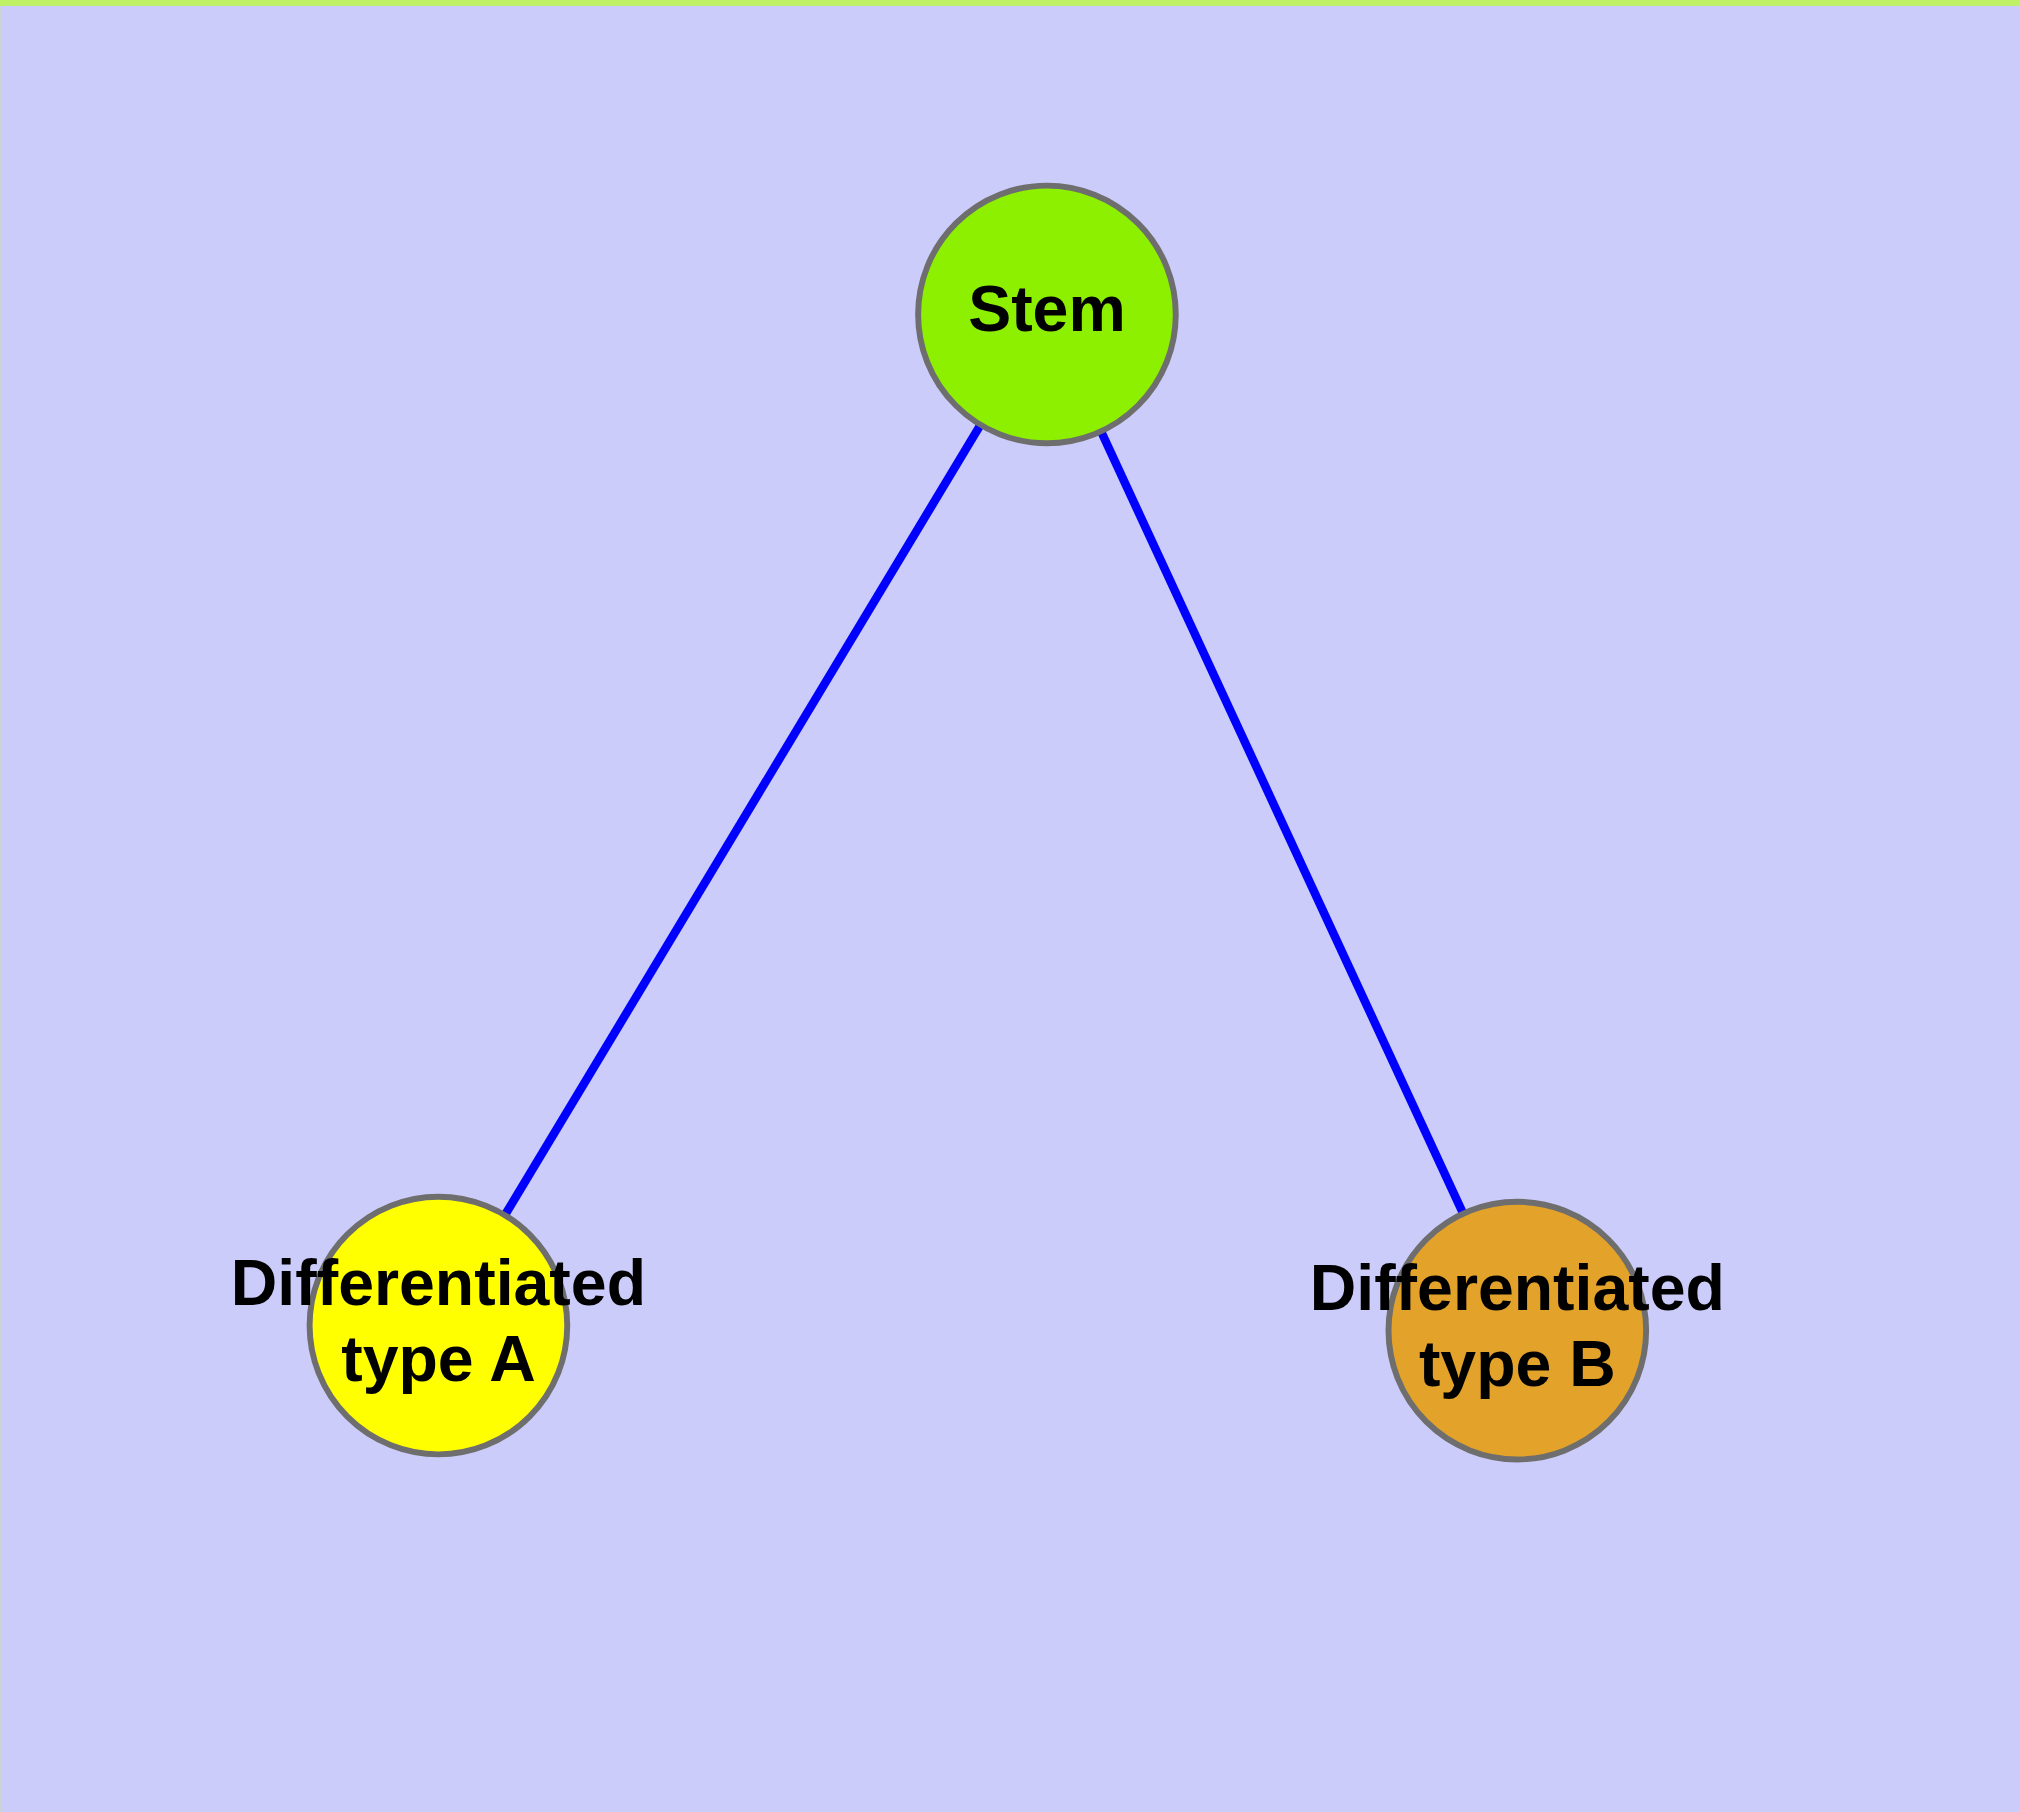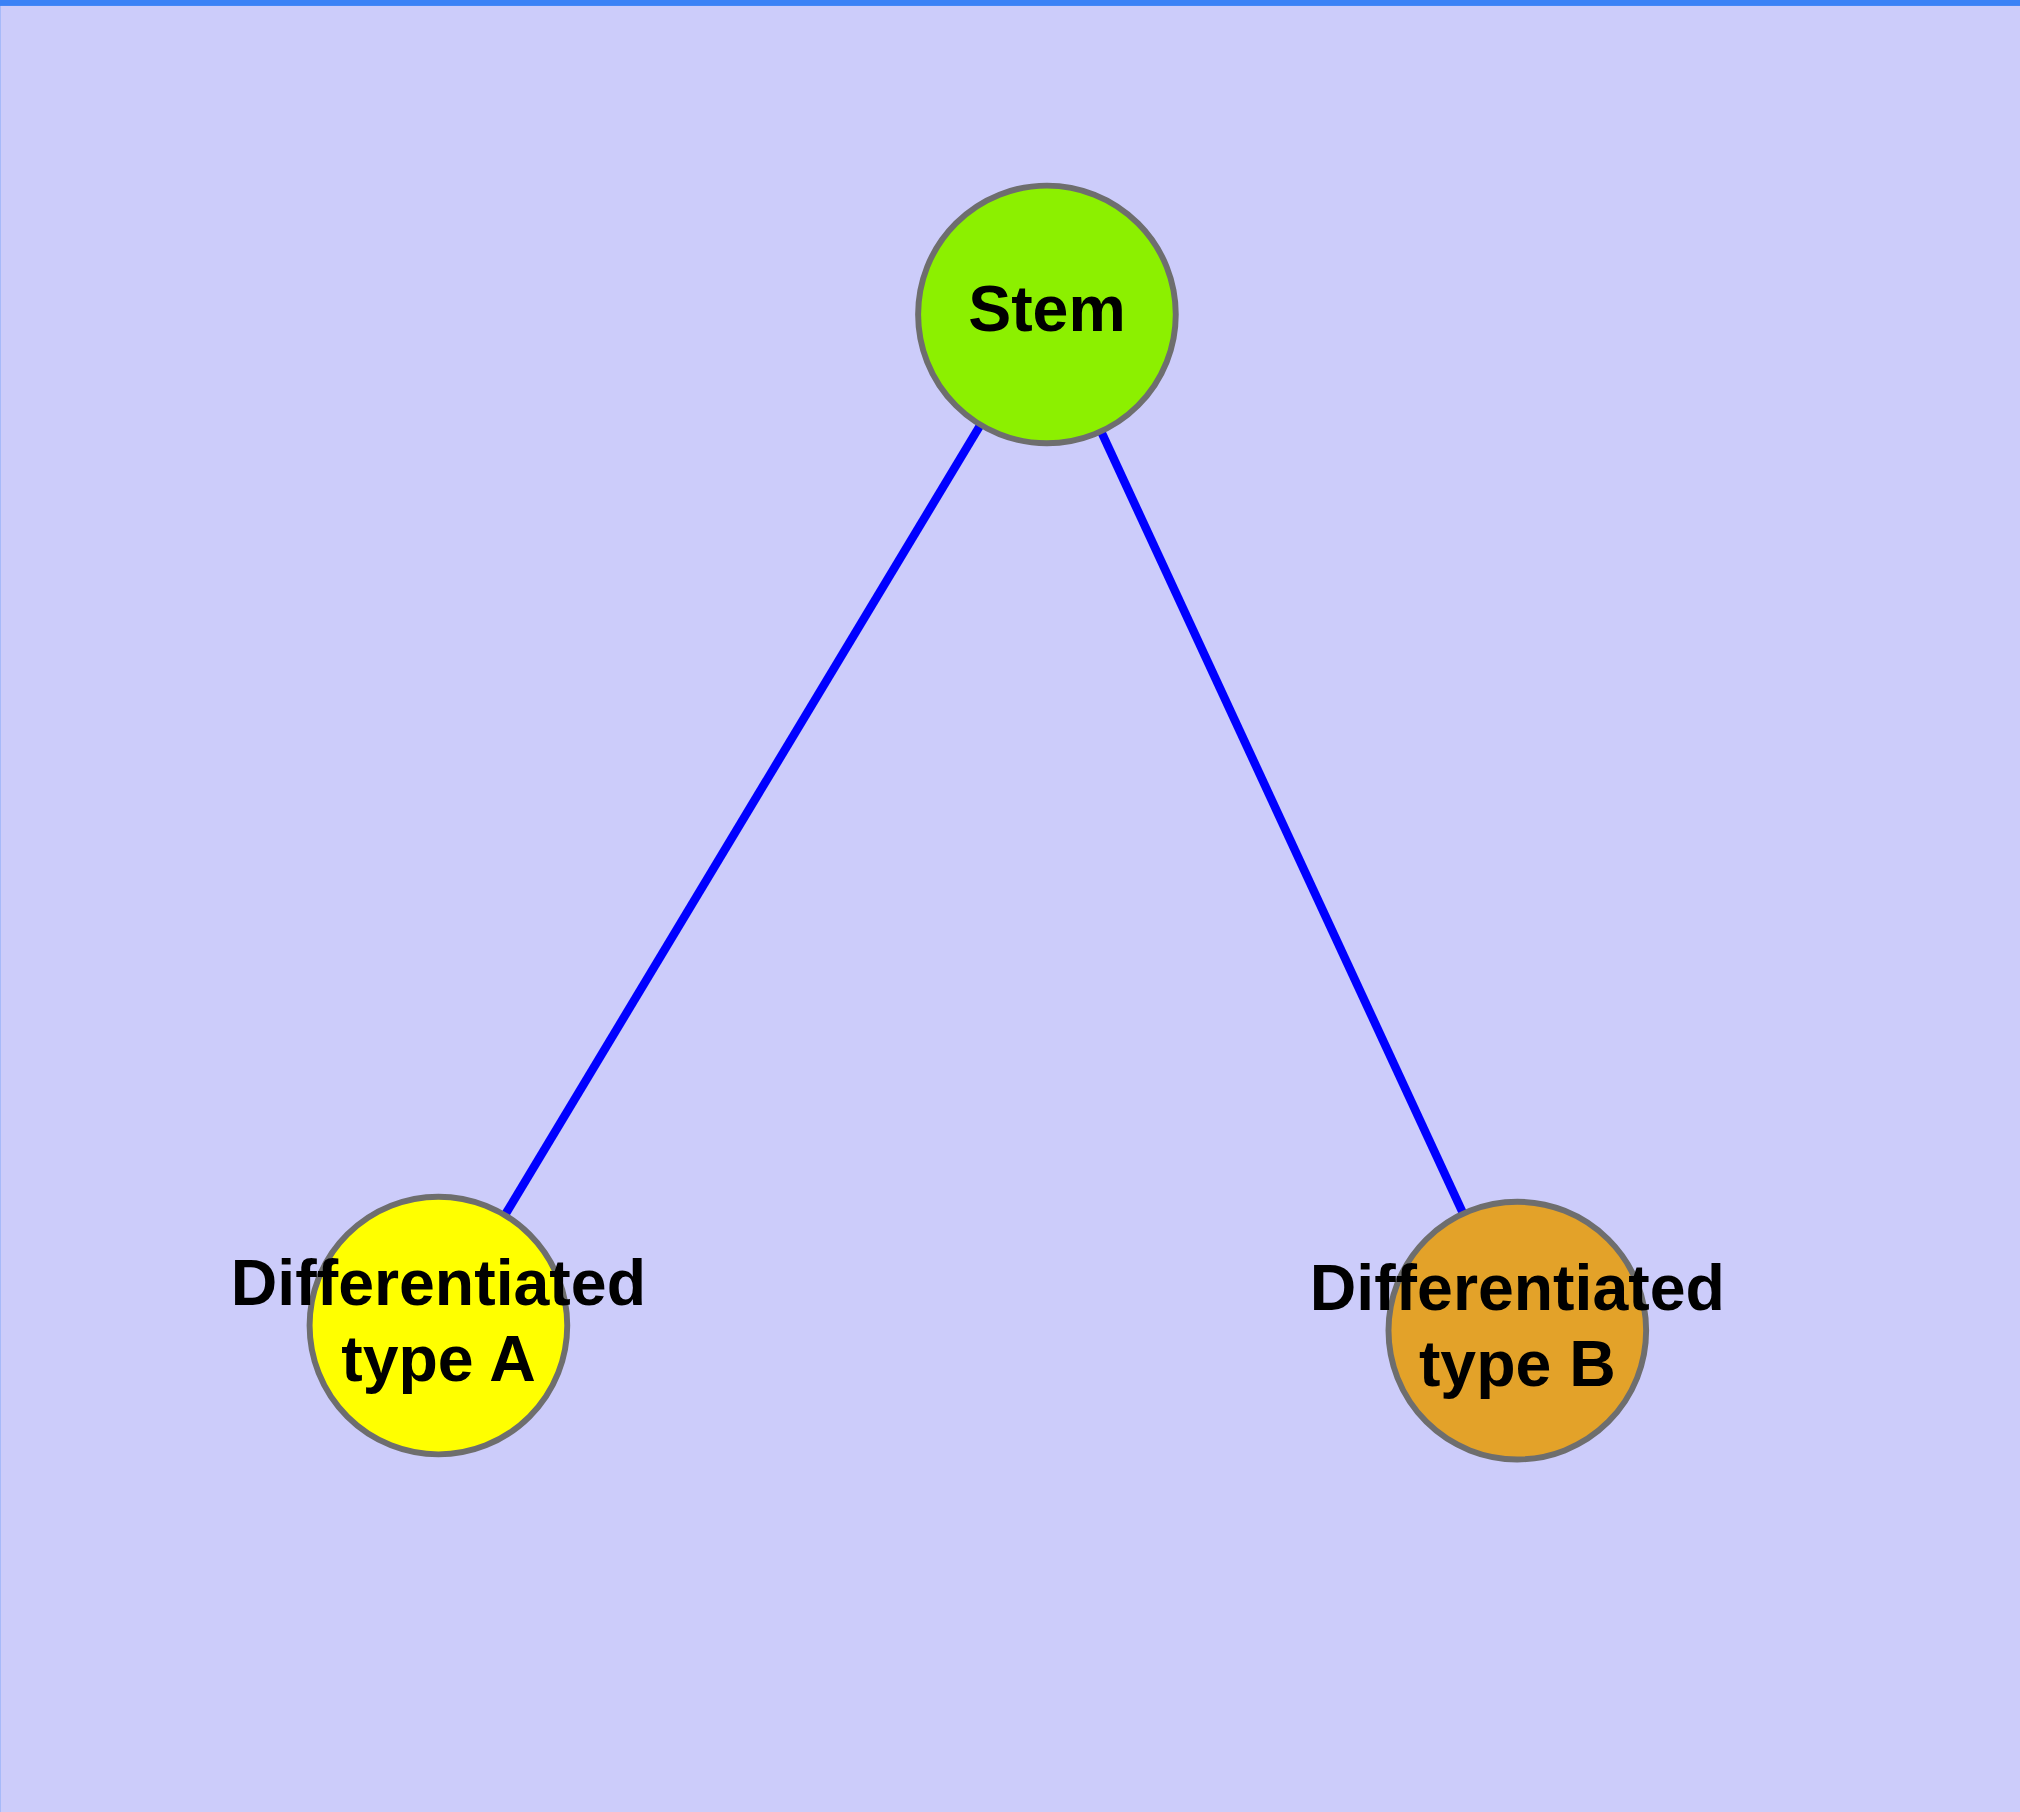--- a/index.html
+++ b/index.html
@@ -31,21 +31,21 @@
     font-weight: bold;
     fill: #000000;
     text-anchor: middle;
     dominant-baseline: middle;
     paint-order: normal;
   }
 </style>
 </head>
 <body style="background: rgb(255, 255, 255);">
 
-<div id="canvas" style="width: 2021px; height: 1812px; background: #3b82f6;">
+<div id="canvas" style="width: 2021px; height: 1812px; background: #bef264;">
   <svg id="graph-svg" viewBox="0 0 2384 2138" xmlns="http://www.w3.org/2000/svg">
 
     <rect id="bg-rect" x="0" y="7" width="2384" height="2131" fill="#ccccfa"></rect>
 
     <g id="edges-layer">
         <line x1="1158.6827560704264" y1="497.80567132030797" x2="593.3172439295735" y2="1437.194328679692" stroke="#0000ff" stroke-width="10" stroke-linecap="butt"></line>
         <line x1="1297.1697466551695" y1="505.3090562874746" x2="1727.8302533448305" y2="1435.6909437125255" stroke="#0000ff" stroke-width="10" stroke-linecap="butt"></line>
       </g>
     <g id="nodes-layer">
         <g>

